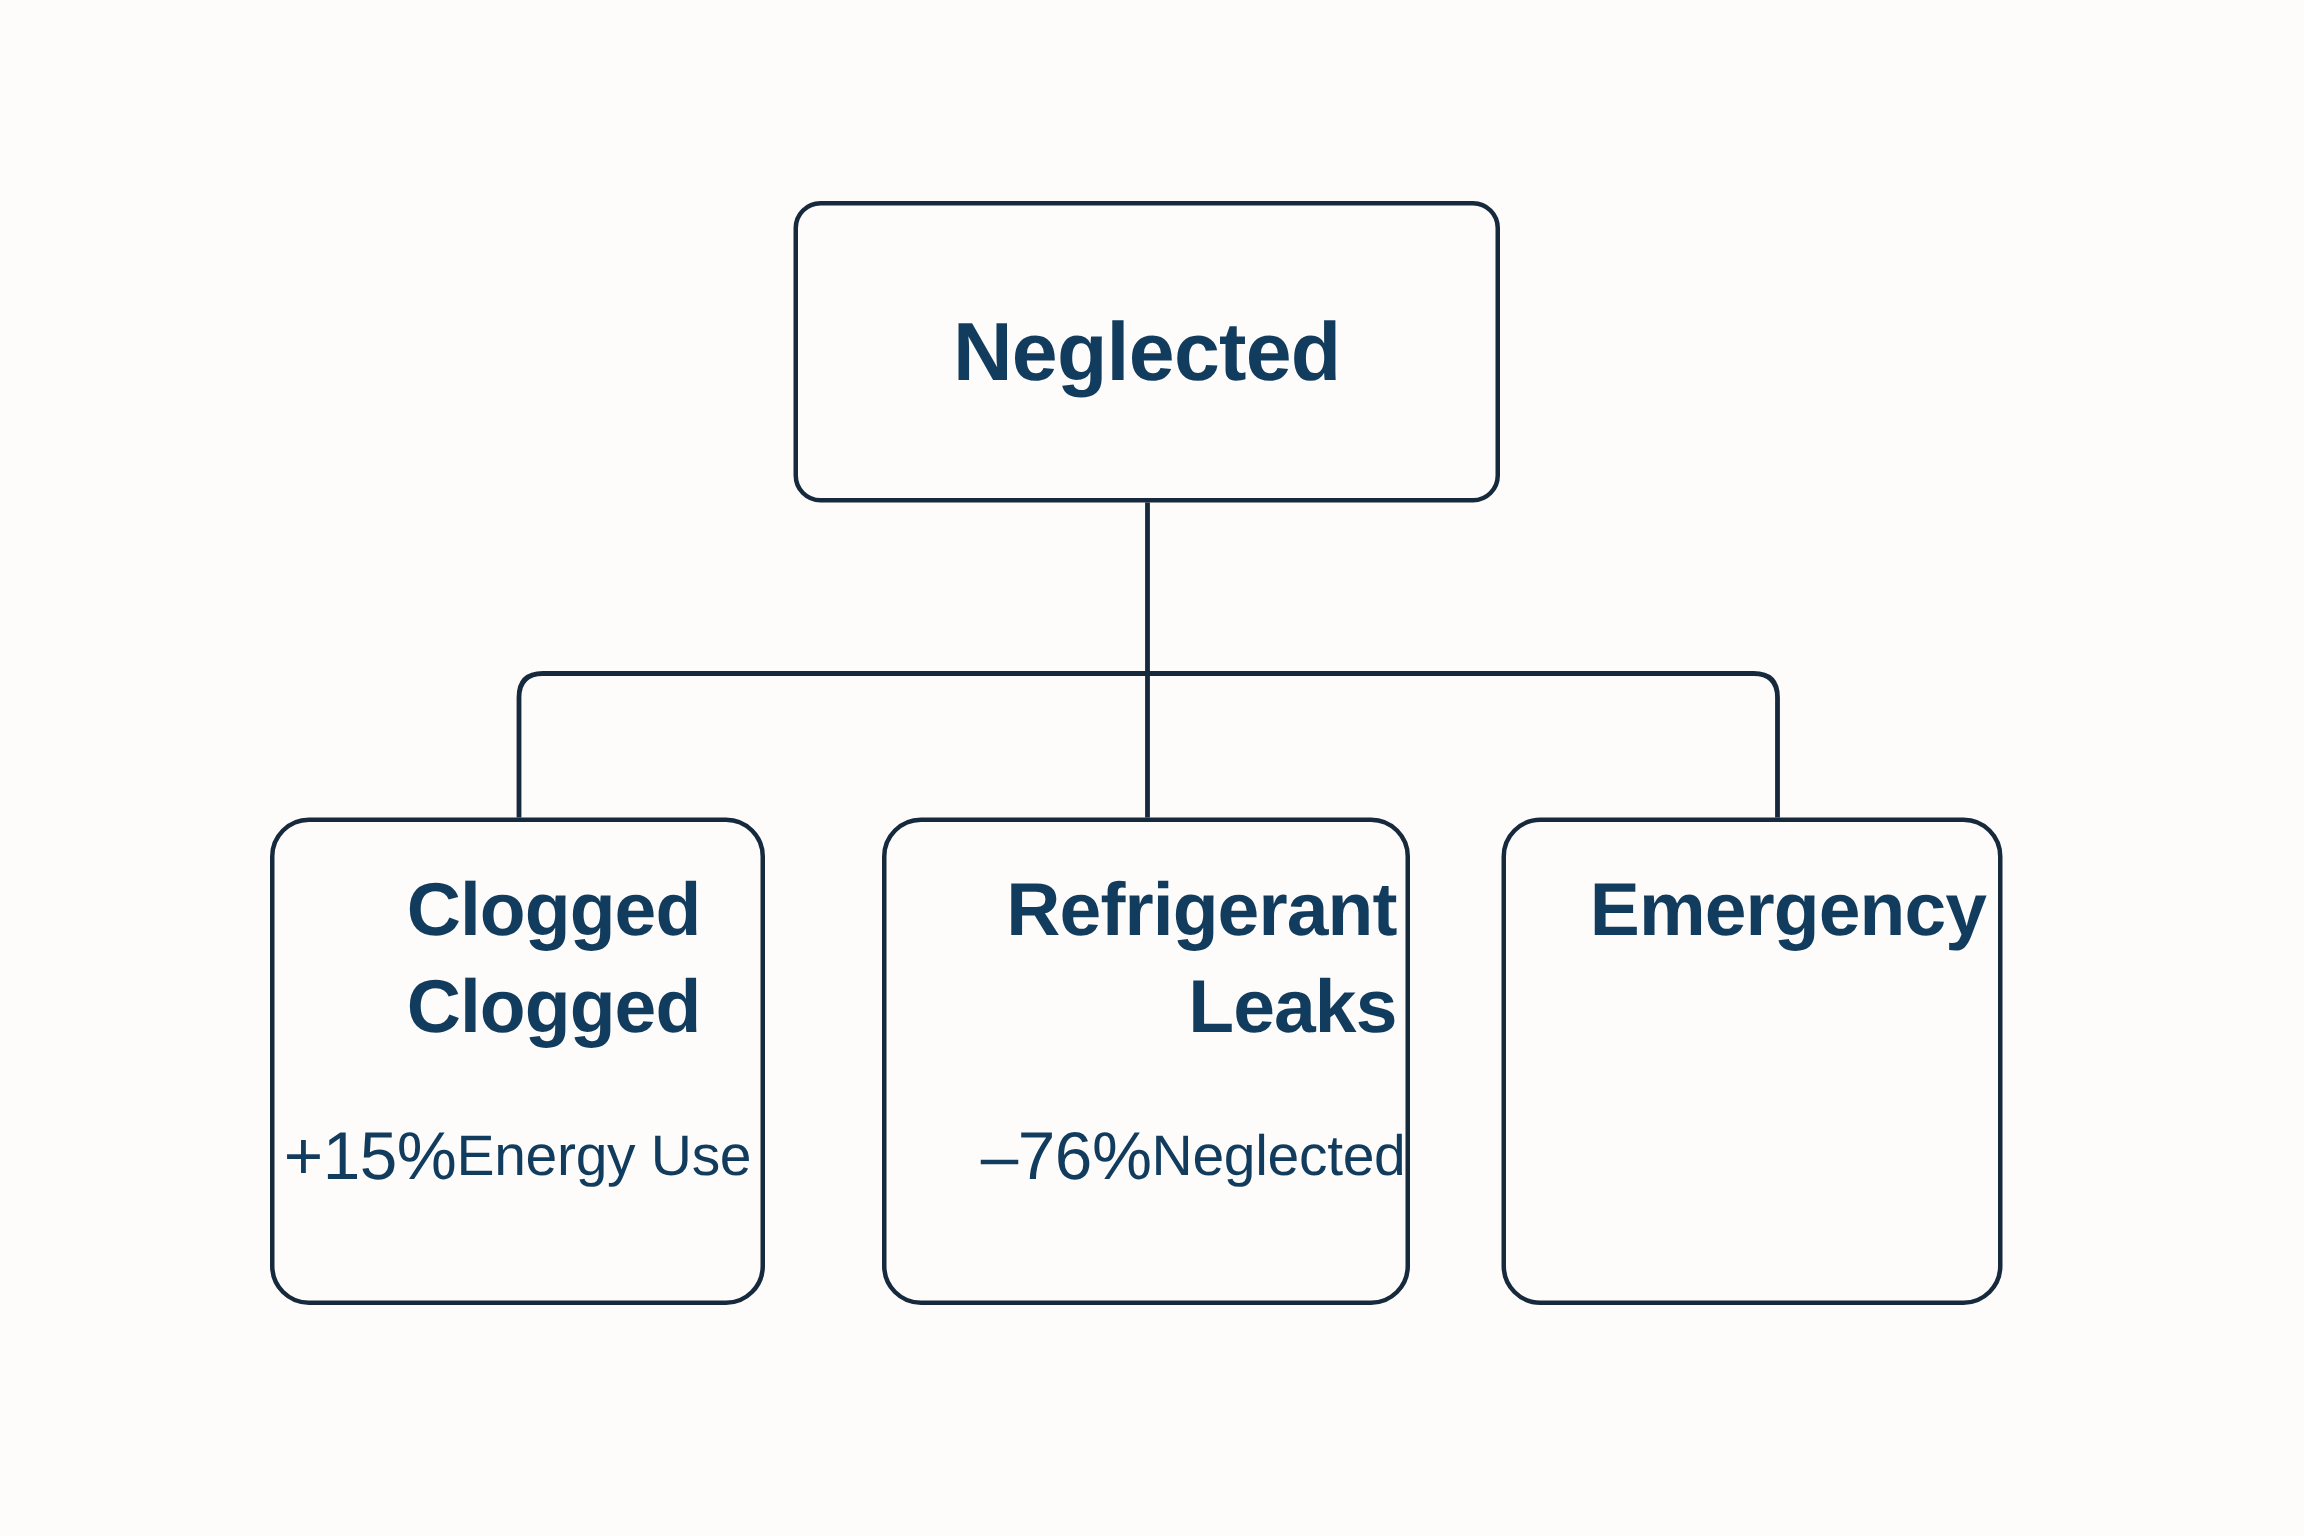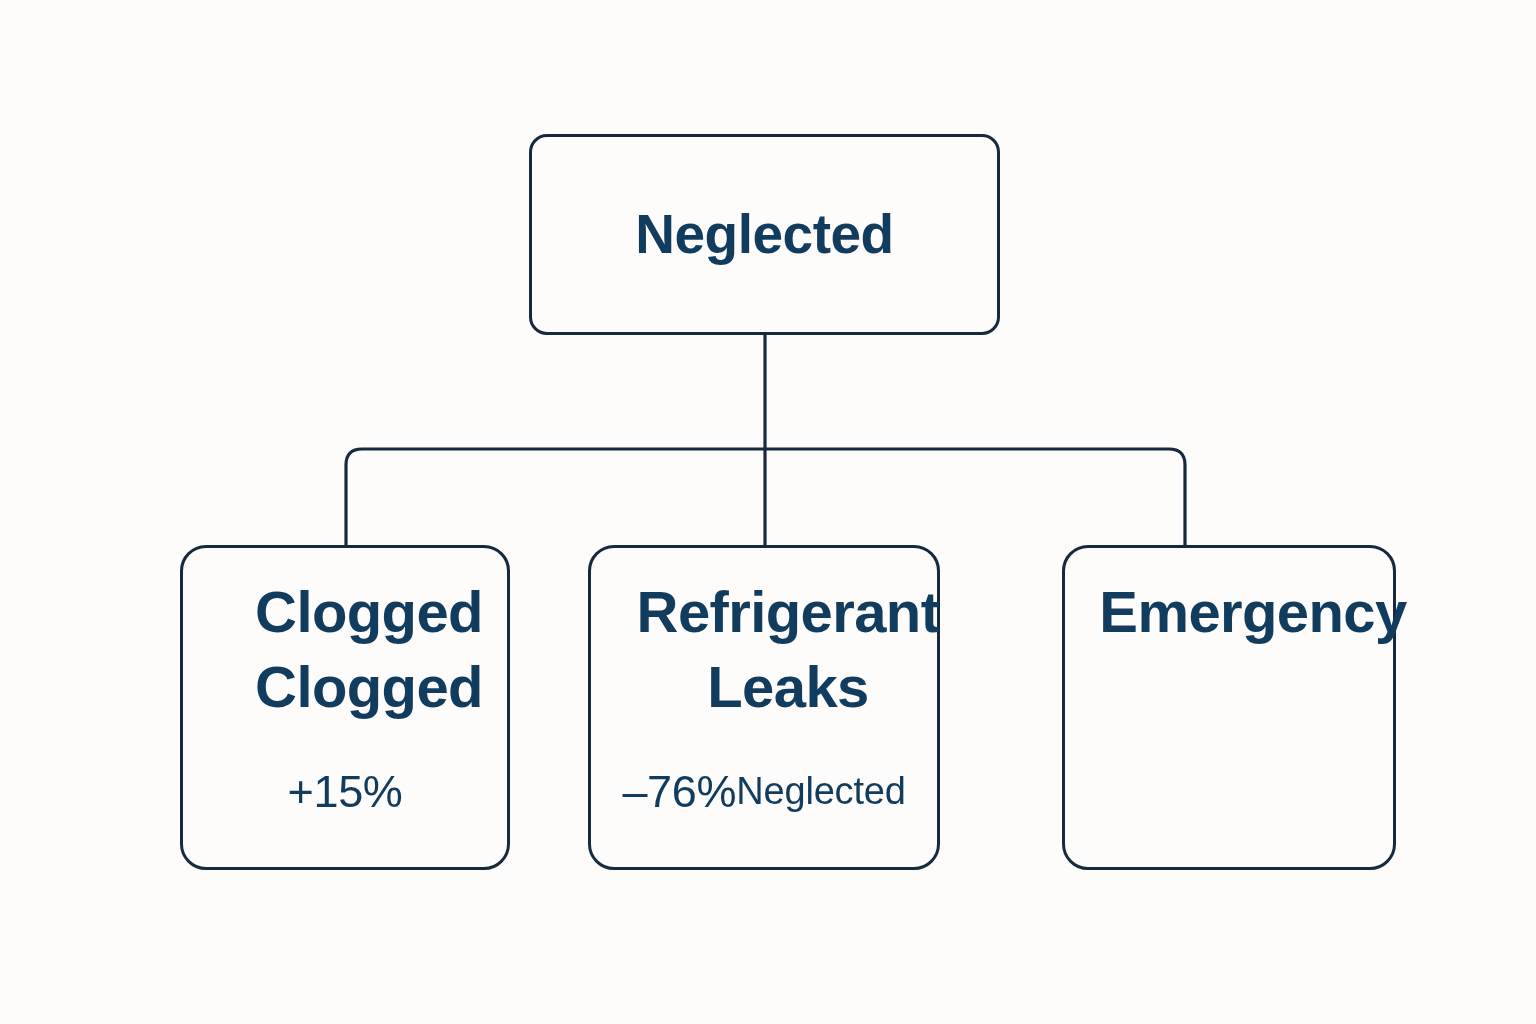--- a/index.html
+++ b/index.html
@@ -66,32 +66,32 @@
 
   .node.child {
     top: 545px;
     height: 325px;
     border-radius: 26px;
     justify-content: flex-start;
     padding-top: 26px;
   }
 
   .node.child-1 { left: 180px;  width: 330px; }
-  .node.child-2 { left: 588px;  width: 352px; }
-  .node.child-3 { left: 1062px; width: 334px; }
+  .node.child-2 { left: 588px;  width: 352px; align-items: flex-end; }
+  .node.child-3 { left: 1001px; width: 334px; }
 
   .root-title {
     font-size: 55px;
     font-weight: bold;
     line-height: 1.32;
     letter-spacing: -0.5px;
   }
 
   .child-title {
-    font-size: 58px;
+    font-size: 50px;
     font-weight: bold;
     line-height: 1.30;
     letter-spacing: -0.6px;
     padding: 0 6px;
     margin-left: 48px;
   }
 
   .child-stats {
     margin-top: 40px;
     display: flex;
@@ -132,20 +132,21 @@
 
   <div class="node root">
     <div class="root-title">Neglected</div>
   </div>
 
   <div class="node child child-1">
     <div class="child-title">Clogged</div>
     <div class="child-title">Clogged</div>
     <div class="child-stats">
       <div class="stat-primary">+15%</div>
+      <div class="stat-secondary">Energy Use</div>
     </div>
   </div>
 
   <div class="node child child-2">
     <div class="child-title">Refrigerant</div>
     <div class="child-title">Leaks</div>
     <div class="child-stats">
       <div class="stat-primary">–76%</div>
       <div class="stat-secondary">Neglected</div>
     </div>

